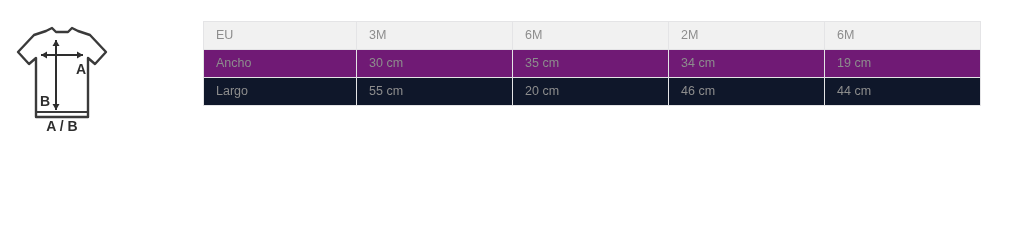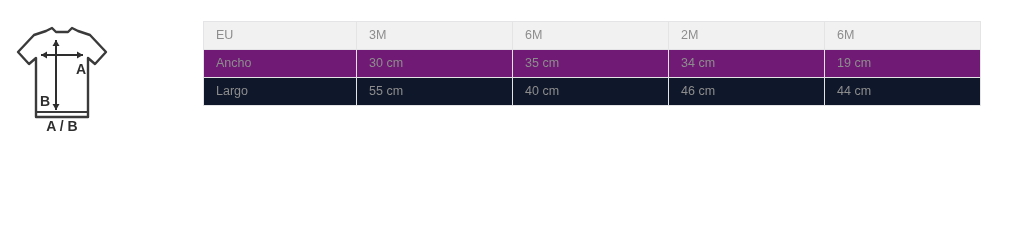--- a/index.html
+++ b/index.html
@@ -143,21 +143,21 @@
         <tr class="row-odd">
           <td class="label-cell">Ancho</td>
           <td class="val-cell">30 cm</td>
           <td class="val-cell">35 cm</td>
           <td class="val-cell">34 cm</td>
           <td class="val-cell">19 cm</td>
         </tr>
         <tr class="row-even">
           <td class="label-cell">Largo</td>
           <td class="val-cell">55 cm</td>
-          <td class="val-cell">40 cm</td>
+          <td class="val-cell">20 cm</td>
           <td class="val-cell">46 cm</td>
           <td class="val-cell">44 cm</td>
         </tr>
       </tbody>
     </table>
   </div>
 
 </div>
 
 </body></html>

